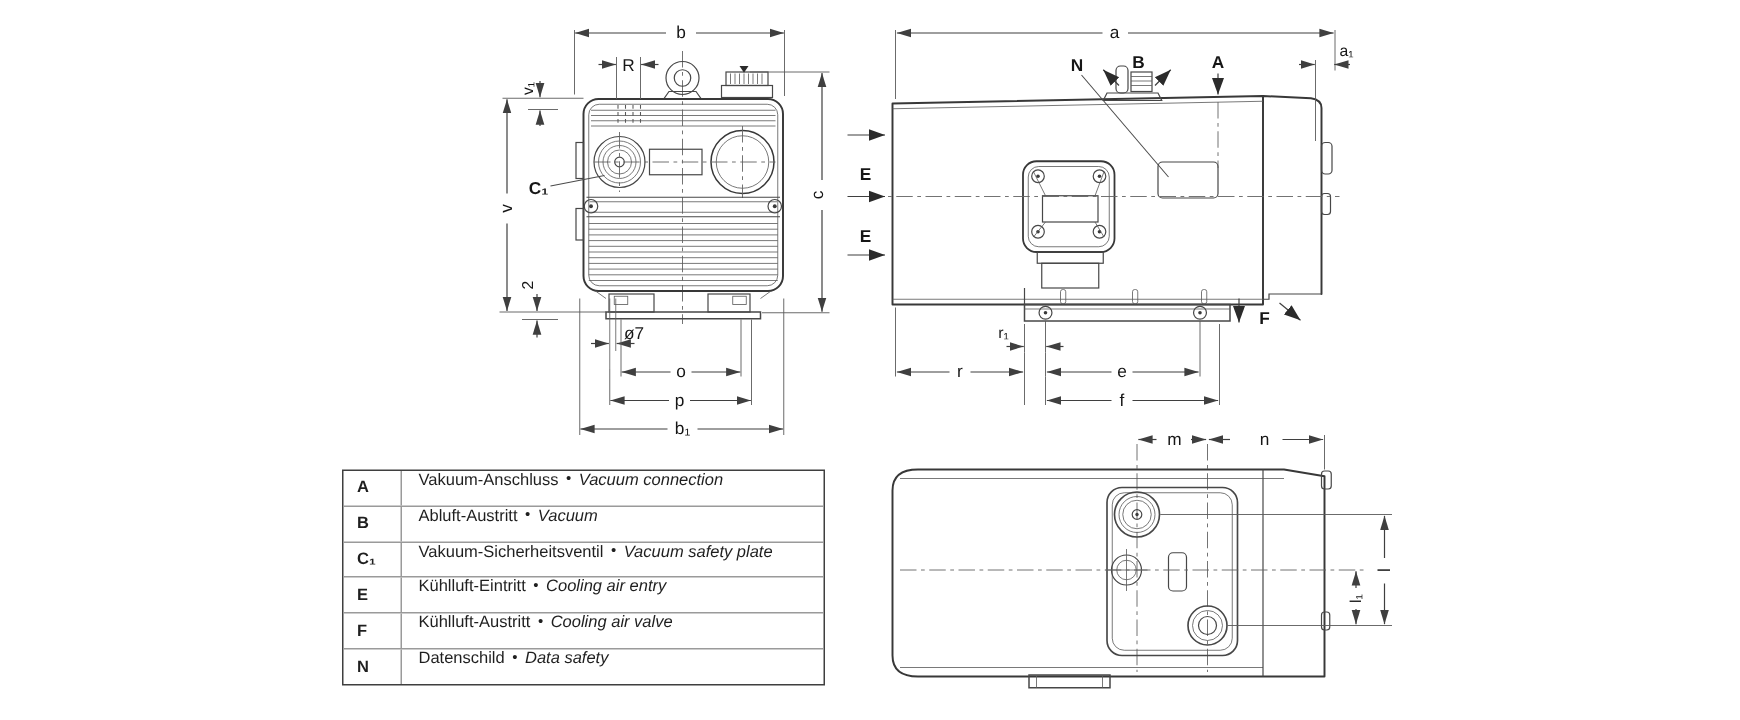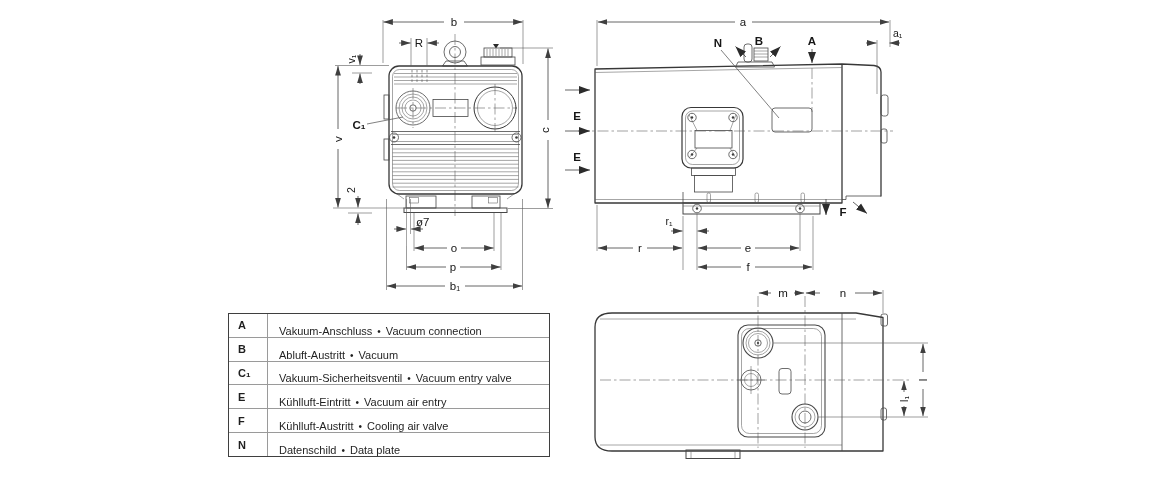--- a/index.html
+++ b/index.html
@@ -21,22 +21,22 @@
   text.small{font-size:10.5px;}
 
   
   .legend{position:absolute;left:228px;top:313px;width:322px;height:144px;
           border:1px solid #3f3f3f;box-sizing:border-box;display:flex;flex-direction:column;
           font-size:11px;color:#1f1f1f;background:#fff;}
   .lrow{flex:1;display:flex;align-items:stretch;border-top:1px solid #9a9a9a;}
   .lrow:first-child{border-top:none;}
   .lsym{width:39px;padding-left:9px;font-weight:bold;border-right:1px solid #9a9a9a;
         display:flex;align-items:center;box-sizing:border-box;}
-  .ldesc{display:flex;align-items:flex-end;padding-left:11px;}
-  .ldesc .en{}
+  .ldesc{display:flex;align-items:flex-start;padding-left:11px;}
+  .ldesc .en{font-style:italic;}
   .ldesc .bul{margin:0 5px;font-size:10px;}
 </style>
 </head>
 <body>
 
 <div id="stage">
 
 <svg width="1160" height="480" viewBox="0 0 1160 480">
   <defs>
     <marker id="dim" markerUnits="userSpaceOnUse" markerWidth="10" markerHeight="7" refX="9.5" refY="3.5" orient="auto">
@@ -345,42 +345,42 @@
           <span class="de">Abluft-Austritt</span>
           <span class="bul">•</span>
           <span class="en">Vacuum</span>
         </div>
     </div>
     <div class="lrow">
       <div class="lsym">C₁</div>
       <div class="ldesc">
           <span class="de">Vakuum-Sicherheitsventil</span>
           <span class="bul">•</span>
-          <span class="en">Vacuum entry valve</span>
+          <span class="en">Vacuum safety plate</span>
         </div>
     </div>
     <div class="lrow">
       <div class="lsym">E</div>
       <div class="ldesc">
           <span class="de">Kühlluft-Eintritt</span>
           <span class="bul">•</span>
-          <span class="en">Vacuum air entry</span>
+          <span class="en">Cooling air entry</span>
         </div>
     </div>
     <div class="lrow">
       <div class="lsym">F</div>
       <div class="ldesc">
           <span class="de">Kühlluft-Austritt</span>
           <span class="bul">•</span>
           <span class="en">Cooling air valve</span>
         </div>
     </div>
     <div class="lrow">
       <div class="lsym">N</div>
       <div class="ldesc">
           <span class="de">Datenschild</span>
           <span class="bul">•</span>
-          <span class="en">Data plate</span>
+          <span class="en">Data safety</span>
         </div>
     </div>
   </div>
 
 </div>
 
 </body></html>

